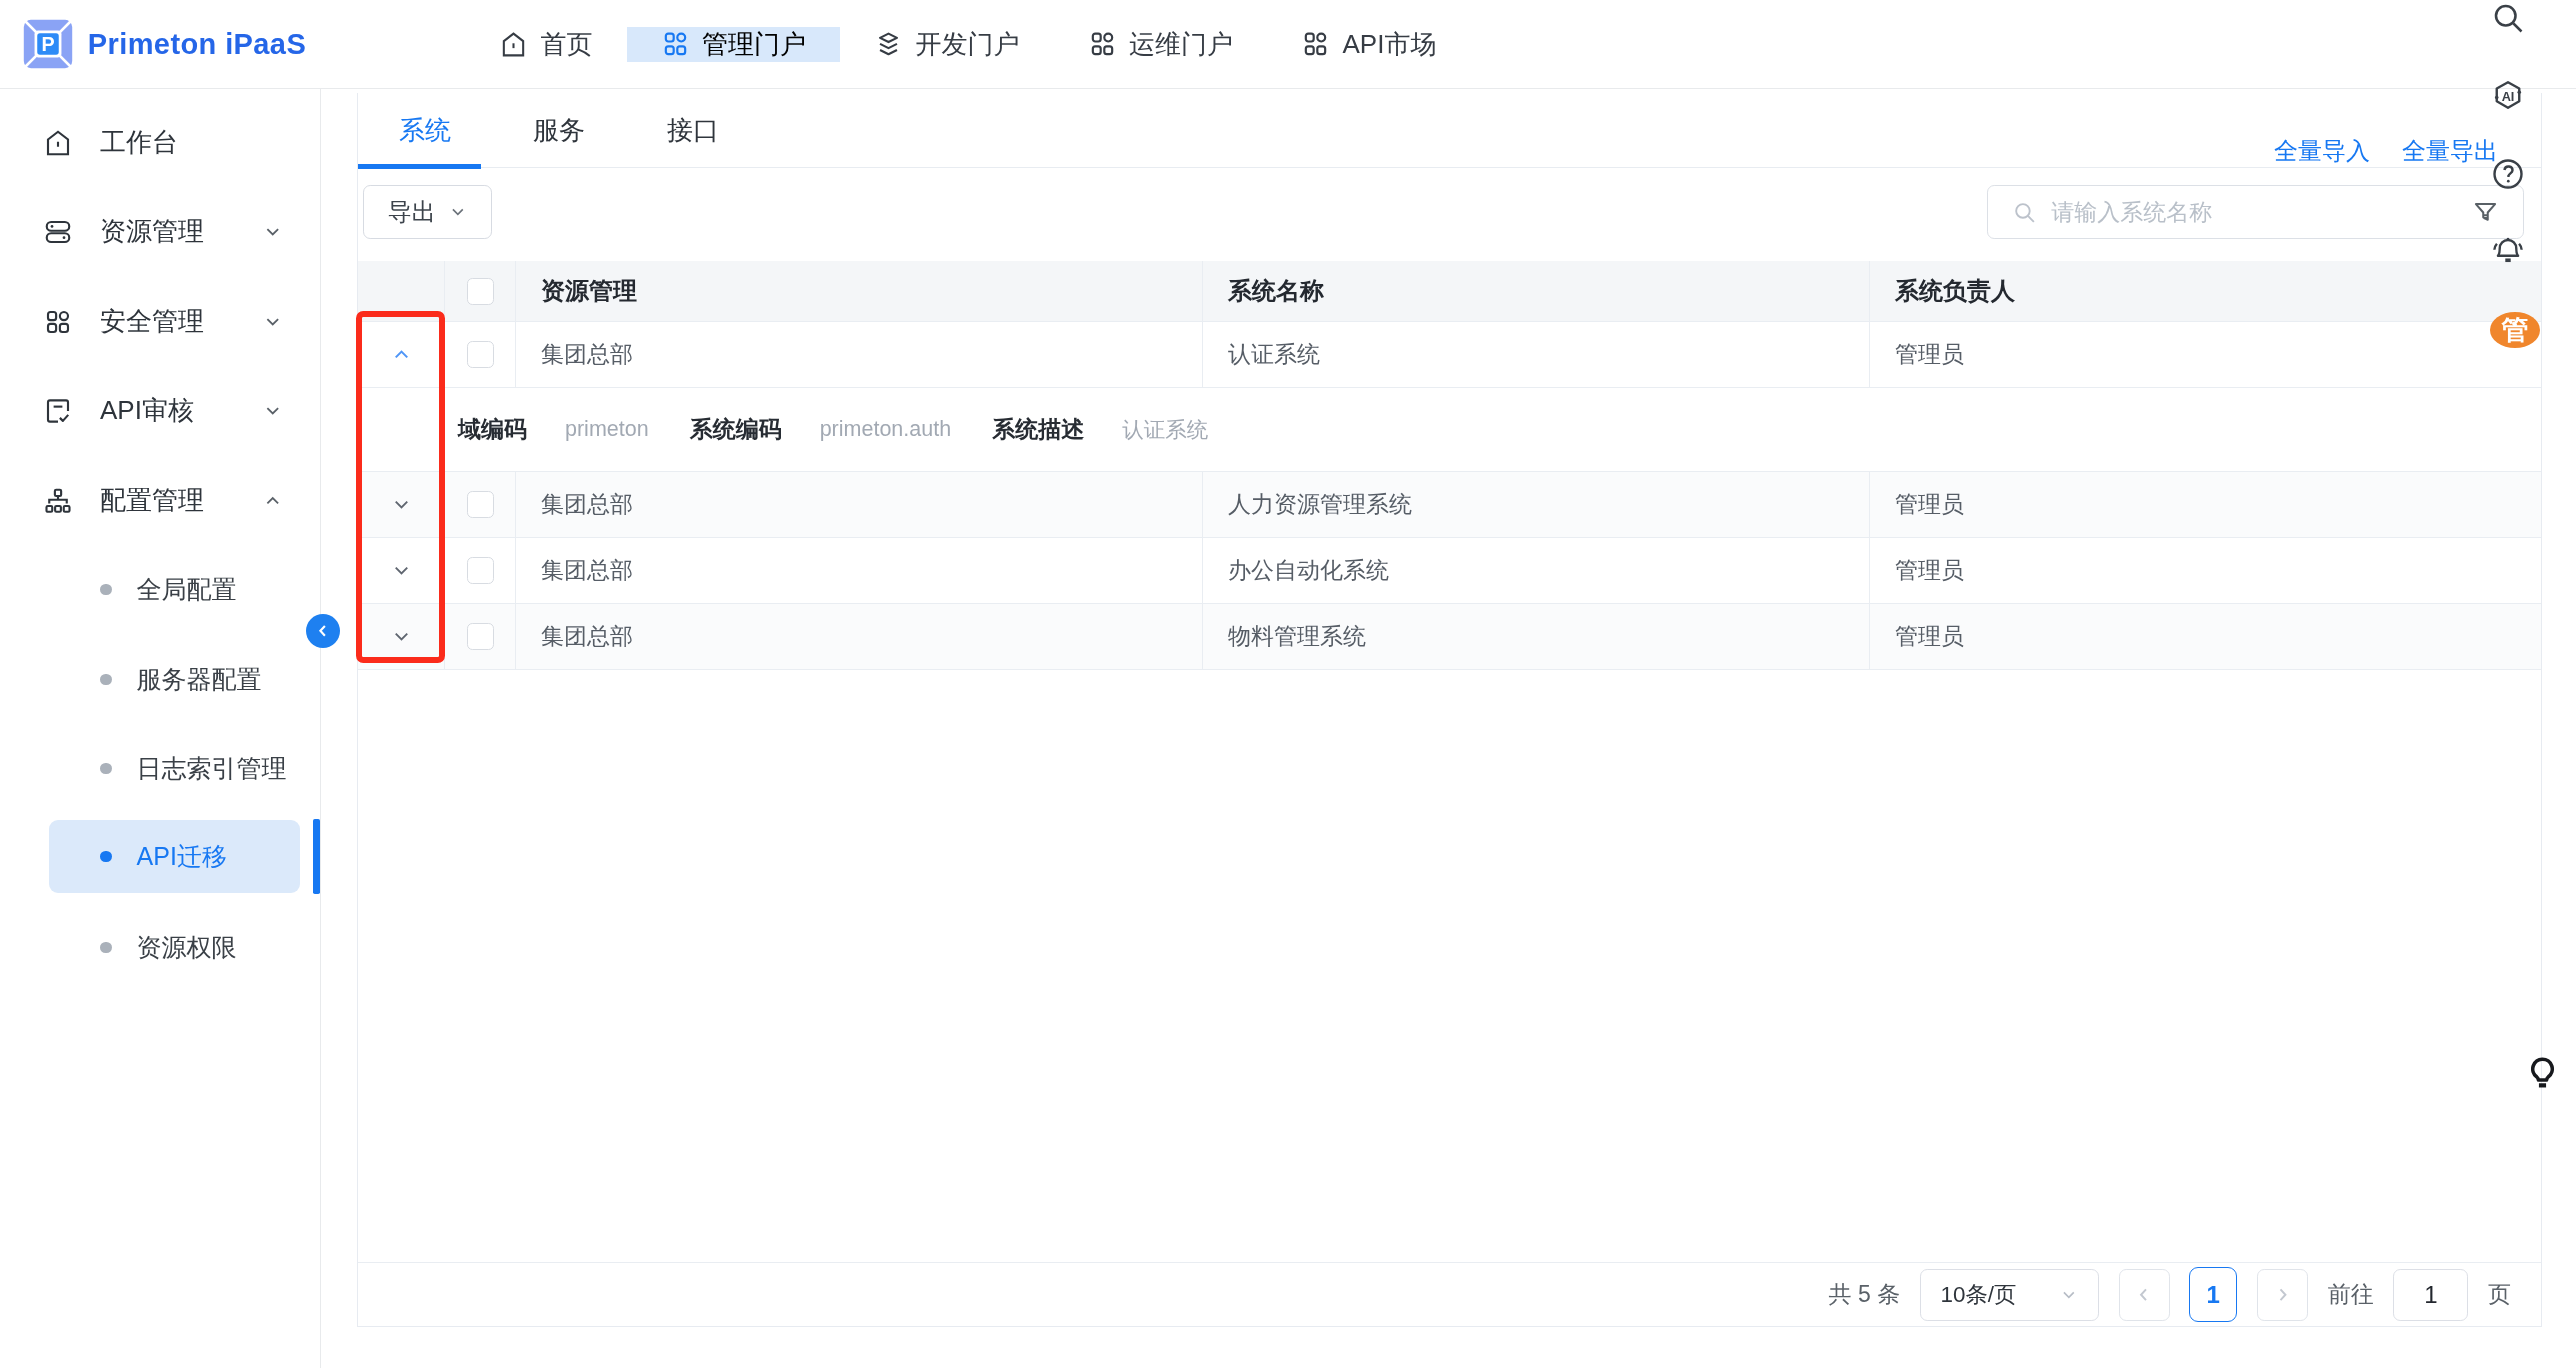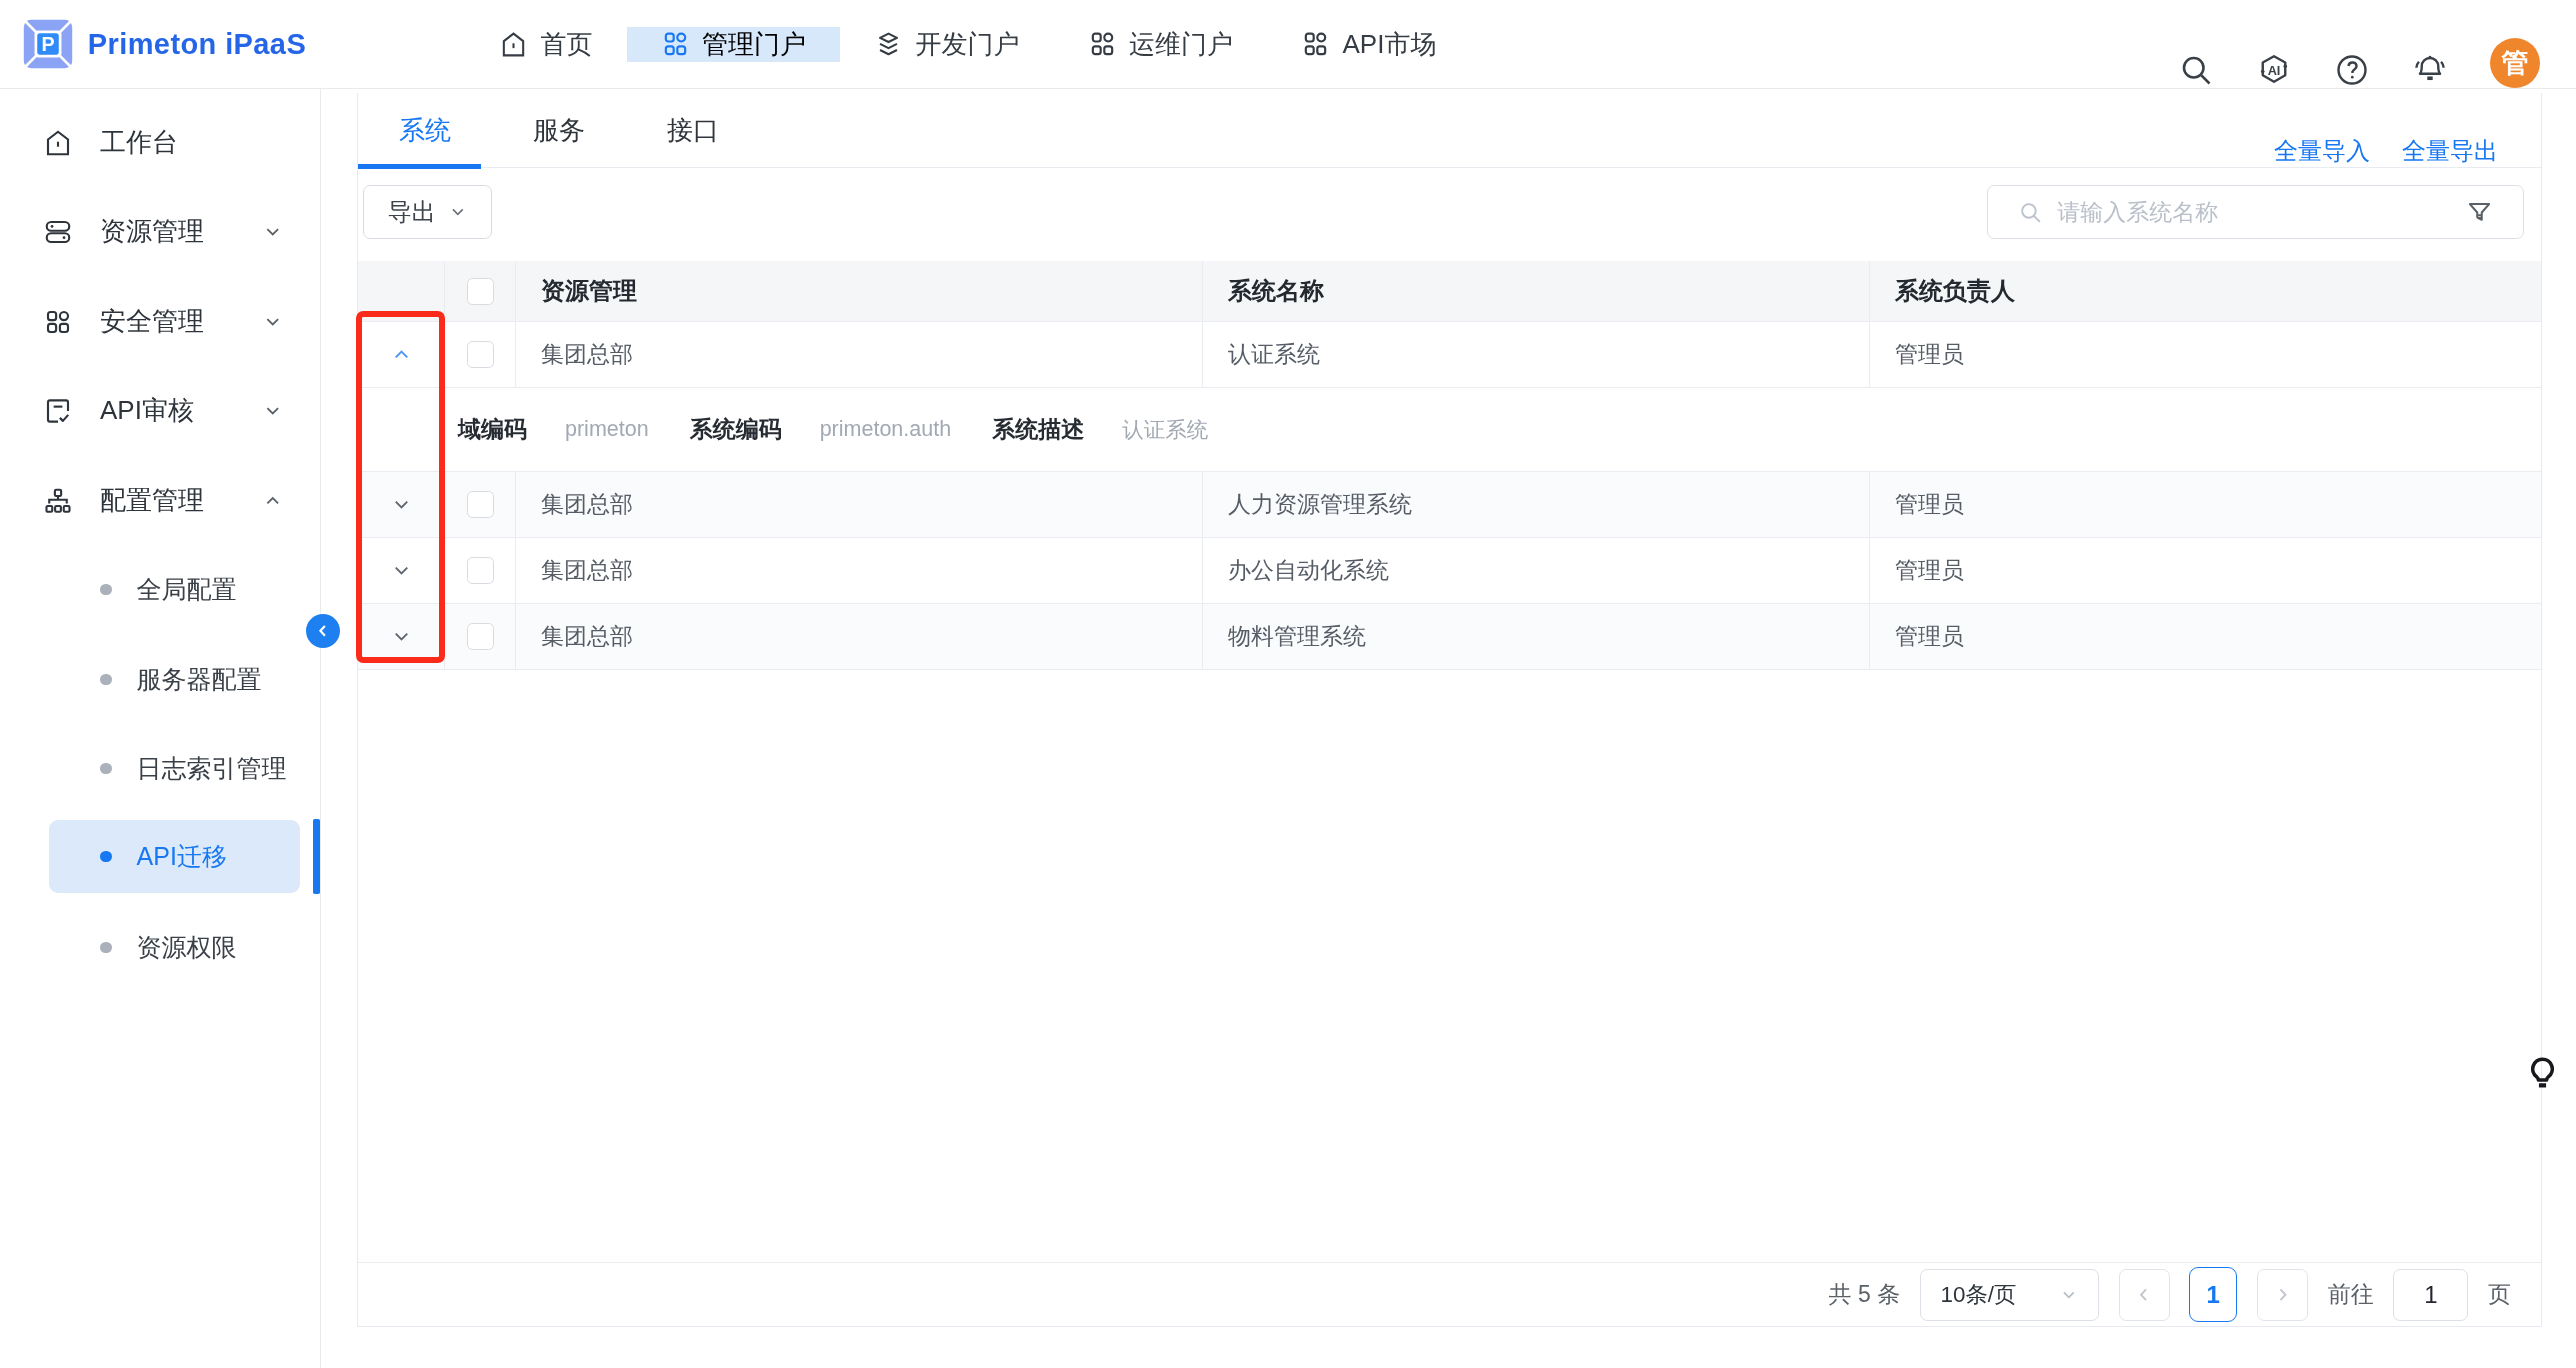--- a/index.html
+++ b/index.html
@@ -13,21 +13,21 @@
     background:#fff; border-bottom:0.9px solid #e8eaec; display:flex; align-items:stretch; z-index:30; }
   .brand { display:flex; align-items:center; gap:14.3px; padding-left:21.5px; width:447px; }
   .logo-badge { width:52px; height:52px; position:relative; }
   .brand-name { font-size:29px; font-weight:bold; color:#2566e8; letter-spacing:0.4px; }
   .topnav { display:flex; align-items:center; margin-left:18px; }
   .topnav-item { display:flex; align-items:center; gap:12.5px; padding:0 34px; font-size:26px;
     color:#363c44; cursor:pointer; }
   .topnav-item .nicon { width:29px; height:29px; color:#363c44; }
   .topnav-item.active { background:#d8e8fb; color:#000000; }
   .topnav-item.active .nicon { color:#1778f2; }
-  .topbar-right { margin-left:auto; display:flex; align-items:flex-end; gap:42px; padding-right:36px; }
+  .topbar-right { margin-left:auto; display:flex; align-items:flex-start; gap:42px; padding-right:36px;flex-direction:column; }
   .tb-icon { width:36px; height:36px; color:#3a4047; cursor:pointer; }
   .avatar { width:50px; height:50px; border-radius:50%; background:#f0862c; color:#fff;
     font-size:27px; font-weight:bold; display:flex; align-items:center; justify-content:center; cursor:pointer; }
 
   
   .sidebar { position:absolute; left:0; top:89px; width:321px; height:1279px;
     background:#fff; border-right:0.9px solid #e8eaec; z-index:20; }
   .side-item { position:absolute; left:0; width:321px; height:89px; display:flex;
     align-items:center; cursor:pointer; font-size:26px; color:#2e343b; }
   .side-item .sicon { width:30px; height:30px; margin-left:43px; margin-right:27px; color:#2e343b; }
@@ -55,21 +55,21 @@
   .tab-underline { position:absolute; left:0; bottom:-1.8px; width:123px; height:4.5px; background:#1778f2; }
   .tab-actions { margin-left:auto; display:flex; gap:32px; padding-right:43px; }
   .tab-link { font-size:24px; color:#1778f2; cursor:pointer; }
 
   .toolbar { position:absolute; left:5.4px; right:17px; top:92px; height:54px;
     display:flex; justify-content:space-between; align-items:center; }
   .export-btn { width:129px; height:54px; border:0.9px solid #d7dbe2; border-radius:7.2px; background:#fff;
     display:flex; align-items:center; justify-content:center; gap:12.5px; font-size:24px; color:#3c434b; cursor:pointer; }
   .export-btn .chev { width:19.7px; height:19.7px; color:#6b727a; }
   .searchbox { width:537px; height:54px; border:0.9px solid #dce0e6; border-radius:7.2px; background:#fff;
-    display:flex; align-items:center; padding:0 30px; gap:14.3px; }
+    display:flex; align-items:center; padding:0 24px; gap:14.3px; }
   .searchbox .mag { width:25px; height:25px; color:#bcc2cb; flex:0 0 auto; }
   .searchbox input { flex:1; border:none; outline:none; font-size:23px; color:#3c434b; background:transparent;
     font-family:inherit; }
   .searchbox input::placeholder { color:#b9c0c9; }
   .searchbox .funnel { width:27px; height:27px; color:#596066; flex:0 0 auto; cursor:pointer; }
 
   
   .table { position:absolute; left:0; top:168px; width:2183px; font-size:23px; color:#565d66; }
   .trow { display:grid; grid-template-columns:87px 71px 687px 667px 671px; align-items:center;
     border-bottom:0.9px solid #e9edf2; }

